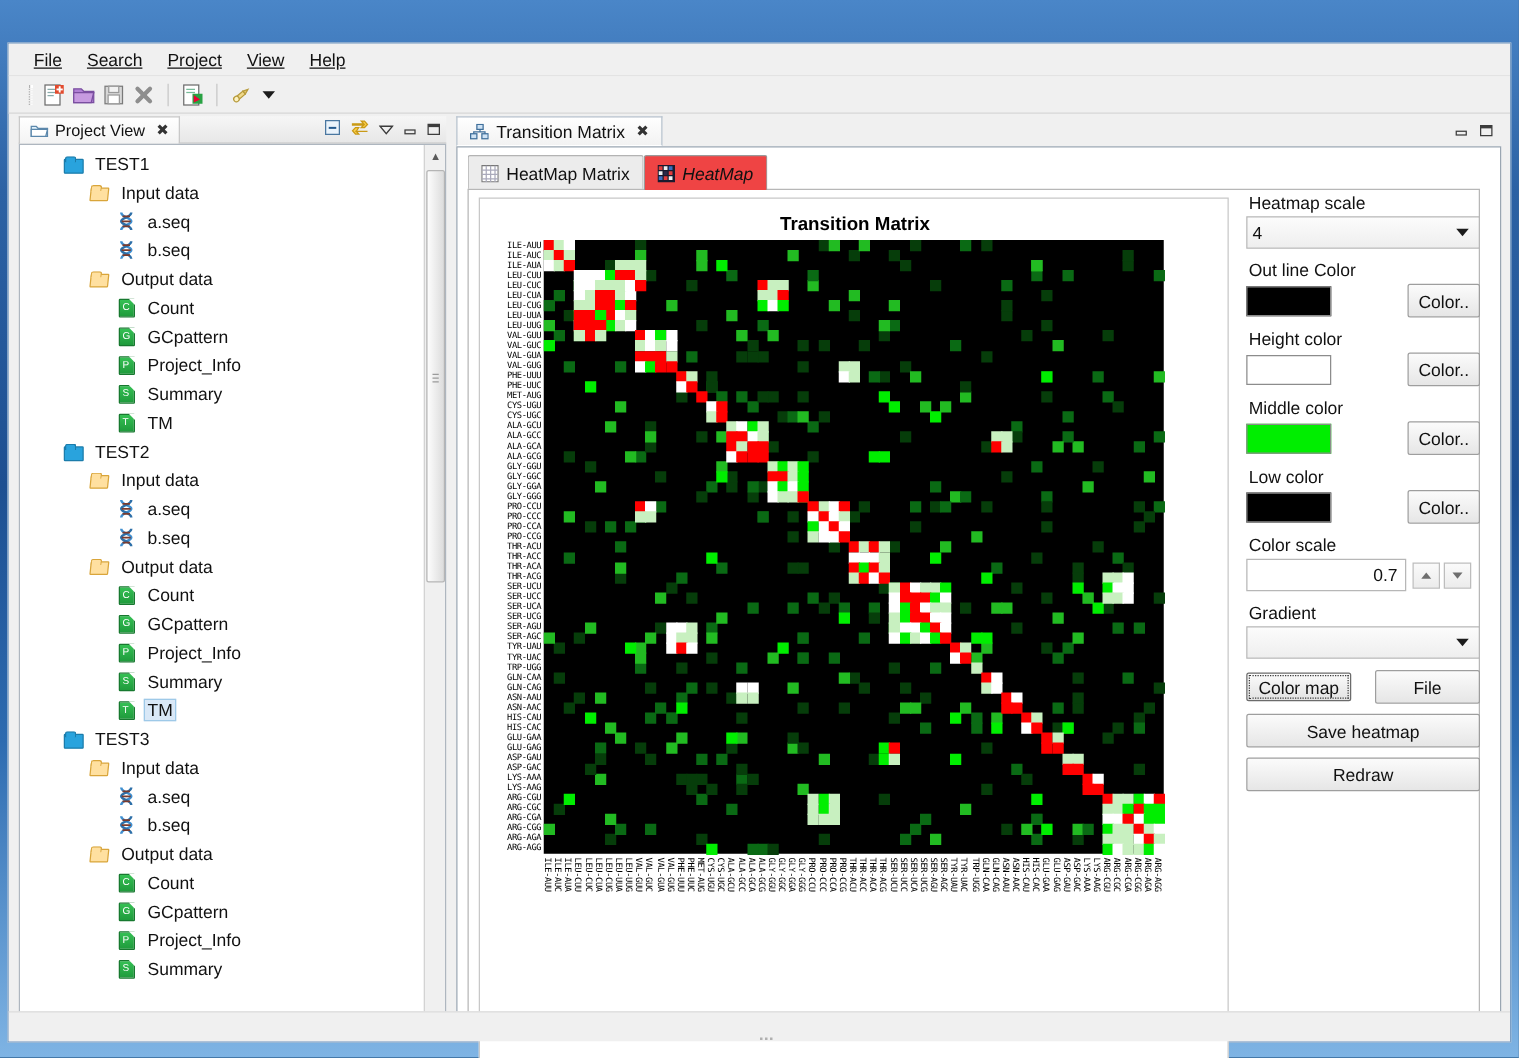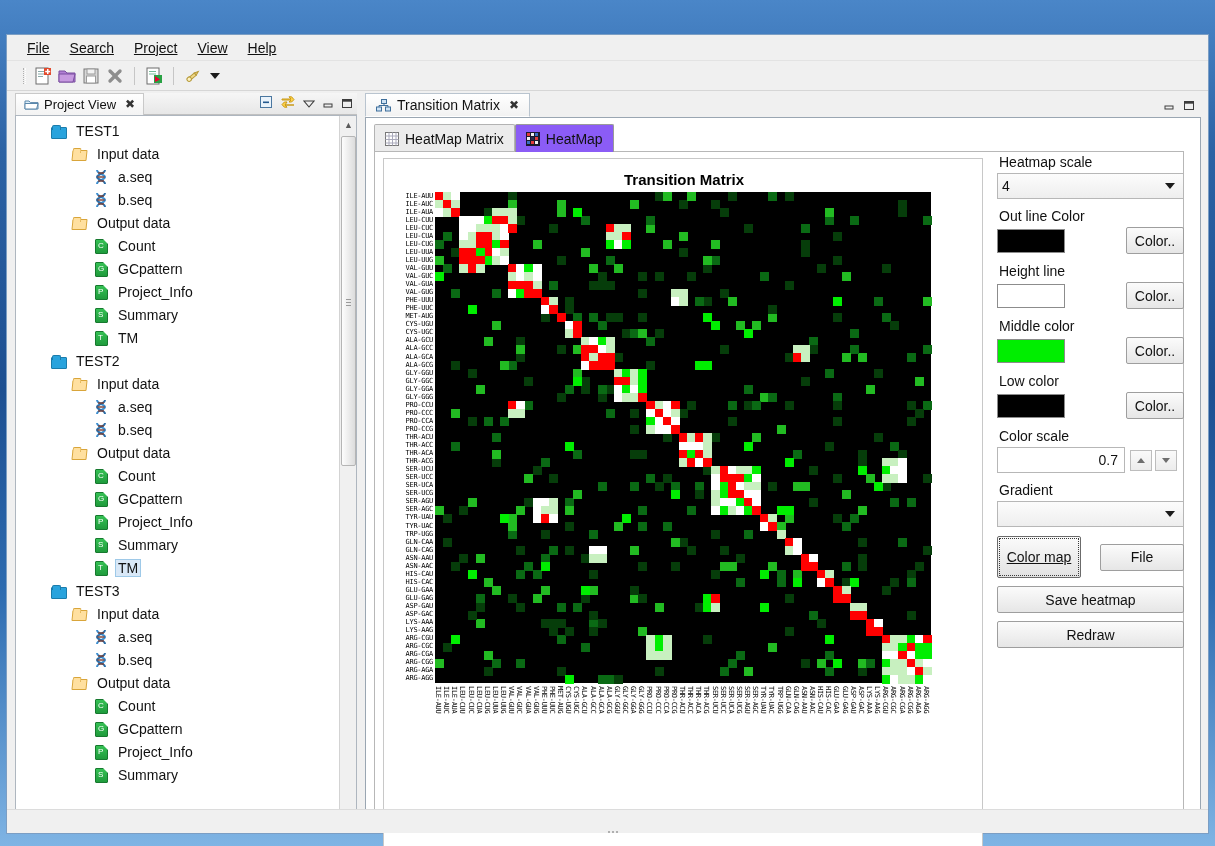--- a/index.html
+++ b/index.html
@@ -142,21 +142,21 @@
     position:absolute; left:0; top:24px; width:836px; height:710px;
     background:#fff; border:1px solid #9aa6b2;
   }
   #inner-tabs{position:absolute; left:8px; top:6px; display:flex; align-items:flex-end;}
   .itab{
     height:28px; padding:0 10px; display:flex; align-items:center; gap:6px;
     font-size:14px; color:#111; background:#ececec;
     border:1px solid #b3b3b3; border-bottom:none; border-radius:2px 2px 0 0;
     cursor:pointer; position:relative;
   }
-  .itab.active{background:#8b5cf6; border-color:#9a9a9a; z-index:2;}
+  .itab.active{background:#ef4444; border-color:#9a9a9a; z-index:2;font-style:italic;}
   #panel{
     position:absolute; left:8px; top:33px; width:810px; height:669px;
     background:#fff; border:1px solid #b7b7b7;
   }
   #chartbox{
     position:absolute; left:4px; top:4px; width:604px; height:712px;
   }
   #chart-card{
     position:absolute; left:4px; top:2px; width:600px; height:706px;
     background:#fff; border:1px solid #c8c8c8;
@@ -185,21 +185,21 @@
     border:1px solid #9e9e9e; border-radius:2px;
     font-size:14px; color:#111; display:flex; align-items:center; justify-content:center;
     cursor:pointer; font-family:"Liberation Sans",sans-serif;
   }
   .btn.cbtn{width:58px;height:27px;}
   .spin{width:128px;height:26px;border:1px solid #b7b7b7;background:#fff;display:flex;align-items:center;justify-content:flex-end;padding-right:6px;font-size:14px;color:#111;}
   .spinbtns{display:flex;gap:3px;margin-left:5px;}
   .spinb{width:22px;height:21px;background:linear-gradient(180deg,#fafafa,#ececec);border:1px solid #bdbdbd;display:flex;align-items:center;justify-content:center;cursor:pointer;}
   .tri-u{width:0;height:0;border-left:4px solid transparent;border-right:4px solid transparent;border-bottom:5px solid #6e6e6e;}
   .tri-d{width:0;height:0;border-left:4px solid transparent;border-right:4px solid transparent;border-top:5px solid #6e6e6e;}
-  #btn-colormap{width:84px;height:42px; border:1px solid #6b6b6b; outline:1px dotted #3a3a3a; outline-offset:-3px; background:linear-gradient(180deg,#fbfbfb,#e2e2e2);text-decoration:underline;}
+  #btn-colormap{width:84px;height:23px; border:1px solid #6b6b6b; outline:1px dotted #3a3a3a; outline-offset:-3px; background:linear-gradient(180deg,#fbfbfb,#e2e2e2);}
   #btn-clear{width:84px;height:27px;}
   .btn-wide{width:187px;height:27px;}
   
   #statusbar{
     position:absolute;left:0;bottom:0;width:100%;height:24px;background:#f0f0f0;
     border-top:1px solid #dcdcdc;
   }
   #status-grip{position:absolute;left:50%;top:9px;width:16px;height:6px;}
   #status-grip b{display:inline-block;width:2px;height:2px;background:#b0b0b0;margin-right:2px;}
   
@@ -1460,21 +1460,21 @@
               <span class="cv">4</span>
               <span class="car"></span>
             </div>
 
             <div class="ctl-label" style="margin-top:9px;">Out line Color</div>
             <div class="colorrow" style="width:187px;">
               <div class="swatch" id="sw-outline" style="background: rgb(0, 0, 0);"></div>
               <div class="btn cbtn">Color..</div>
             </div>
 
-            <div class="ctl-label" style="margin-top:9px;">Height line</div>
+            <div class="ctl-label" style="margin-top:9px;">Height color</div>
             <div class="colorrow" style="width:187px;">
               <div class="swatch" id="sw-height" style="background: rgb(255, 255, 255);"></div>
               <div class="btn cbtn">Color..</div>
             </div>
 
             <div class="ctl-label" style="margin-top:9px;">Middle color</div>
             <div class="colorrow" style="width:187px;">
               <div class="swatch" id="sw-middle" style="background: rgb(0, 238, 0);"></div>
               <div class="btn cbtn">Color..</div>
             </div>

